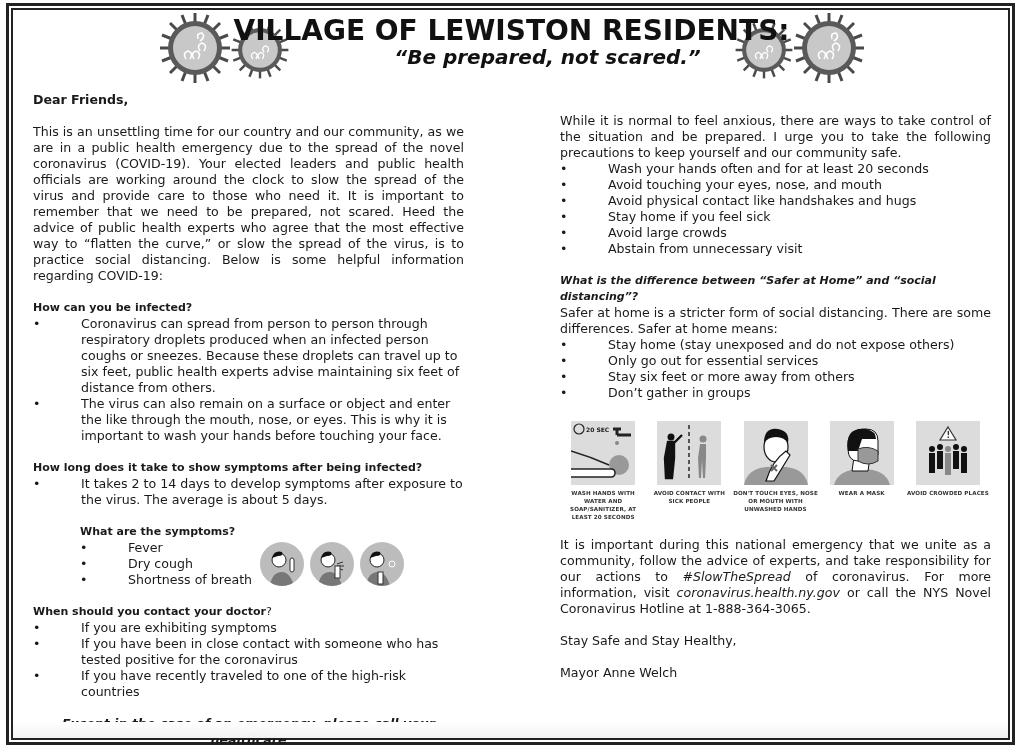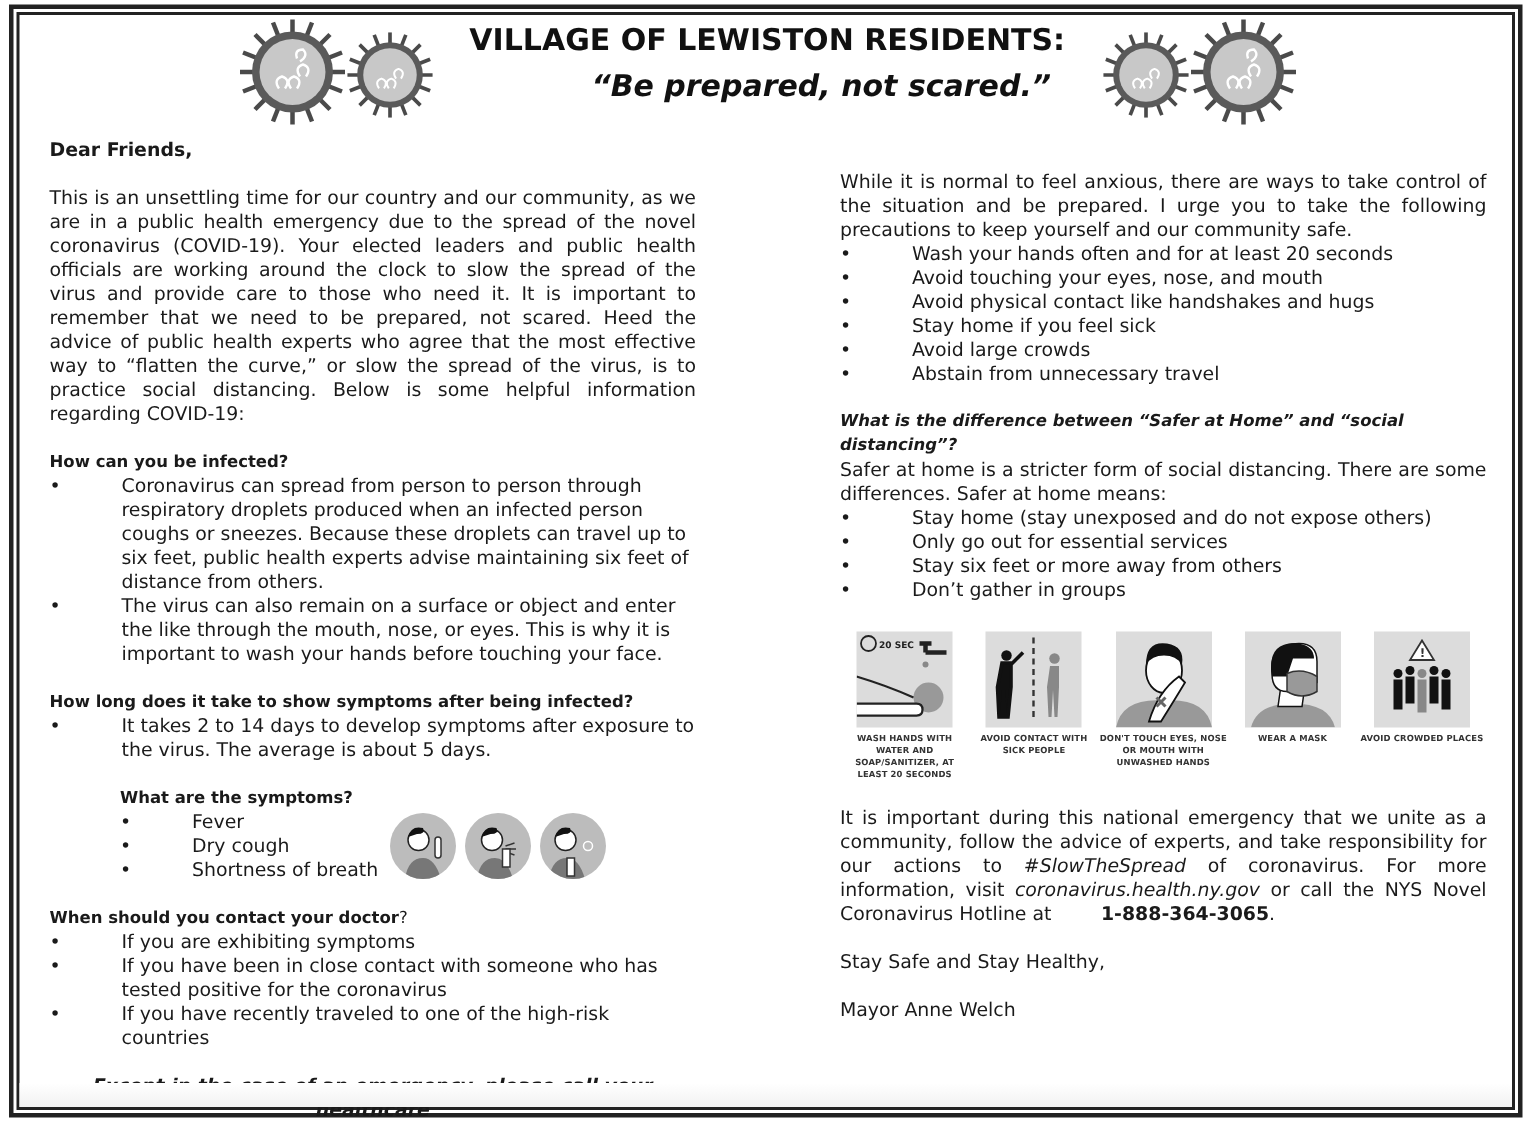--- a/index.html
+++ b/index.html
@@ -3,21 +3,21 @@
 <meta charset="utf-8">
 <style>
   html, body { margin: 0; padding: 0; background: #ffffff; }
   body { width: 1023px; height: 751px; position: relative; overflow: hidden;
          font-family: "DejaVu Sans", sans-serif; color: #1a1a1a; }
   .frame-outer { position: absolute; left: 6px; top: 3px; width: 1009px; height: 742px;
                  border: 3px solid #222; box-sizing: border-box; }
   .frame-inner { position: absolute; left: 11px; top: 8px; width: 999px; height: 732px;
                  border: 2px solid #222; box-sizing: border-box; background: #fff; }
   .header-title { position: absolute; left: 0; width: 1023px; top: 14px; text-align: center;
-                  font-weight: bold; font-size: 20px; letter-spacing: 0px; color: #111;
+                  font-weight: bold; font-size: 28px; letter-spacing: 0px; color: #111;
                   font-family: "DejaVu Sans", sans-serif; }
   .header-sub { position: absolute; left: 0; width: 1023px; top: 45px; text-align: center;
                 font-weight: bold; font-style: italic; font-size: 20px; color: #111; margin-left: 36px; }
   .virus { position: absolute; }
   .col { position: absolute; font-size: 12.6px; line-height: 16px; }
   .col-left { left: 33px; top: 92px; width: 431px; }
   .col-right { left: 560px; top: 113px; width: 431px; }
   .just { text-align: justify; margin: 0; }
   h3 { font-size: 11px; font-weight: bold; margin: 0; line-height: 16px; }
   h3.it { font-style: italic; }
@@ -27,21 +27,21 @@
   ul.blist li .dot { position: absolute; left: 0; top: 0; }
   .gap { height: 16px; }
   .symptoms-wrap { position: relative; margin-left: 47px; }
   .symptom-icons { position: absolute; left: 180px; top: 2px; display: flex; gap: 6px; }
   .sym-circle { width: 44px; height: 44px; border-radius: 50%; background: #bcbcbc; overflow: hidden; position: relative; }
   .note { text-align: center; font-weight: bold; font-style: italic; margin: 0; }
   .precaution-row { display: flex; gap: 0; margin-top: 0; }
   .pc { width: 88px; text-align: center; }
   .pc-box { width: 64px; height: 64px; background: #dcdcdc; margin: 0 auto; position: relative; overflow: hidden; }
   .pc-label { font-size: 5.6px; line-height: 8px; font-weight: bold; color: #333; margin-top: 4px; letter-spacing: 0.1px; }
-  b.em { font-weight: bold; margin-left: 29px; }
+  b.em { font-weight: normal; }
   .bi { font-weight: normal; font-style: italic; }
   .bottom-fade { position: absolute; left: 13px; top: 722px; width: 995px; height: 16px; background: linear-gradient(#ffffff, #f2f2f2); }
 </style>
 </head>
 <body>
 
 <div class="frame-outer"></div>
 <div class="frame-inner"></div>
 
 <svg class="virus" style="left:158px;top:11px" width="74" height="74" viewBox="0 0 74 74">
@@ -181,21 +181,21 @@
 </div>
 
 <div class="col col-right">
   <p class="just">While it is normal to feel anxious, there are ways to take control of the situation and be prepared. I urge you to take the following precautions to keep yourself and our community safe.</p>
   <ul class="blist">
     <li><span class="dot">•</span><span>Wash your hands often and for at least 20 seconds</span></li>
     <li><span class="dot">•</span><span>Avoid touching your eyes, nose, and mouth</span></li>
     <li><span class="dot">•</span><span>Avoid physical contact like handshakes and hugs</span></li>
     <li><span class="dot">•</span><span>Stay home if you feel sick</span></li>
     <li><span class="dot">•</span><span>Avoid large crowds</span></li>
-    <li><span class="dot">•</span><span>Abstain from unnecessary travel</span></li>
+    <li><span class="dot">•</span><span>Abstain from unnecessary visit</span></li>
   </ul>
   <div class="gap"></div>
 
   <h3 class="it">What is the difference between “Safer at Home” and “social distancing”?</h3>
   <p class="just">Safer at home is a stricter form of social distancing. There are some differences. Safer at home means:</p>
   <ul class="blist">
     <li><span class="dot">•</span><span>Stay home (stay unexposed and do not expose others)</span></li>
     <li><span class="dot">•</span><span>Only go out for essential services</span></li>
     <li><span class="dot">•</span><span>Stay six feet or more away from others</span></li>
     <li><span class="dot">•</span><span>Don’t gather in groups</span></li>

